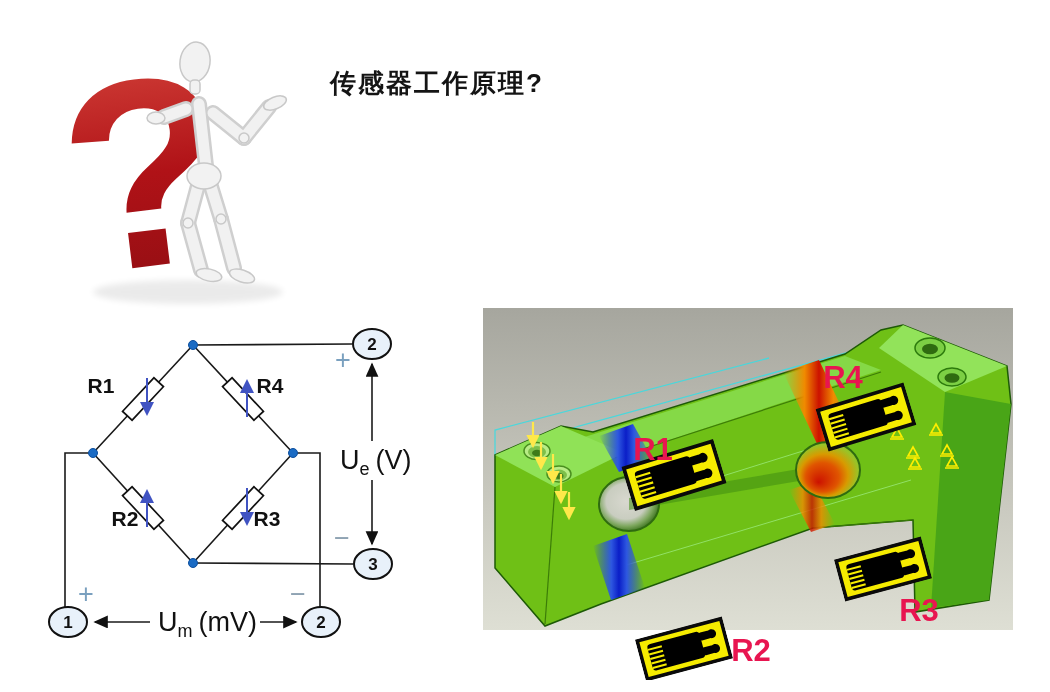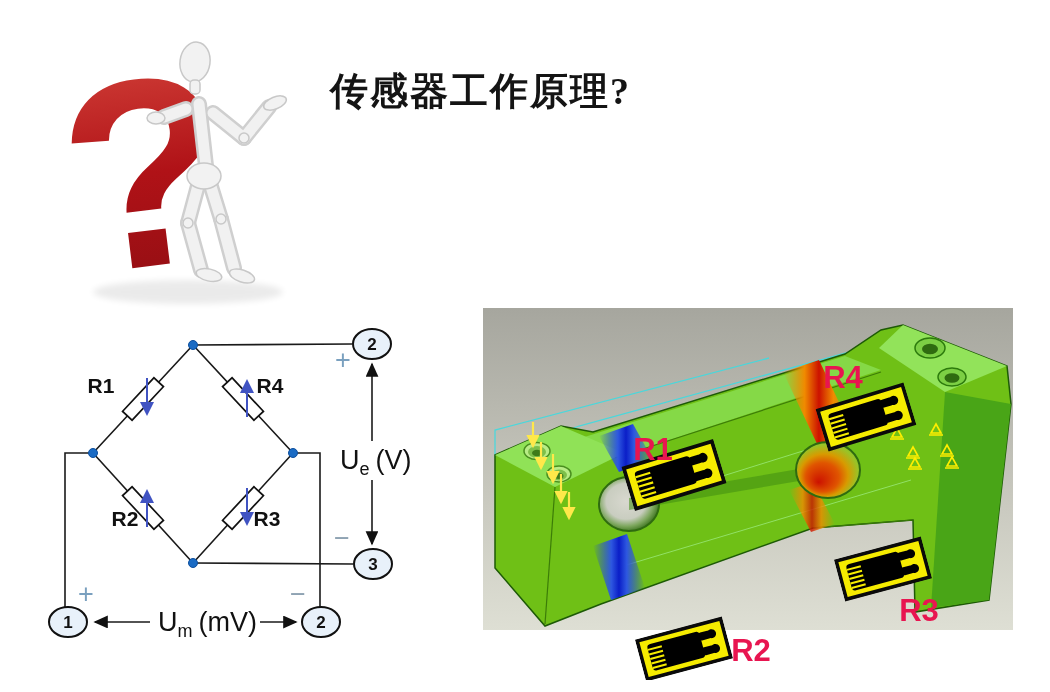--- a/index.html
+++ b/index.html
@@ -2,22 +2,22 @@
 <html><head>
 <meta charset="utf-8">
 <style>
   html,body{margin:0;padding:0;background:#888;}
   .slide{
     position:relative;width:1050px;height:692px;background:#ffffff;
     overflow:hidden;font-family:"Liberation Sans","DejaVu Sans",sans-serif;
   }
   .abs{position:absolute;}
   .title{
-    left:330px;top:66px;font-size:38px;font-weight:bold;color:#141414;
-    letter-spacing:2px;font-family:Liberation Serif, serif;
+    left:330px;top:66px;font-size:26px;font-weight:bold;color:#141414;
+    letter-spacing:2px;font-family:Liberation Sans, sans-serif;
   }
   svg text{font-family:"Liberation Sans","DejaVu Sans",sans-serif;}
   .wire{stroke:#1a1a1a;stroke-width:1.6;fill:none;}
   .rlabel{font-size:21px;font-weight:bold;fill:#111;}
   .ulabel{font-size:27px;fill:#111;}
   .usub{font-size:18px;fill:#111;}
   .tnum{font-size:17px;font-weight:bold;fill:#111;text-anchor:middle;}
   .plus{font-size:27px;fill:#7aa0bf;text-anchor:middle;}
   .minus{font-size:27px;fill:#8fa3b3;text-anchor:middle;}
   .gaugelabel{font-size:31px;font-weight:bold;fill:#e81550;text-anchor:middle;}

